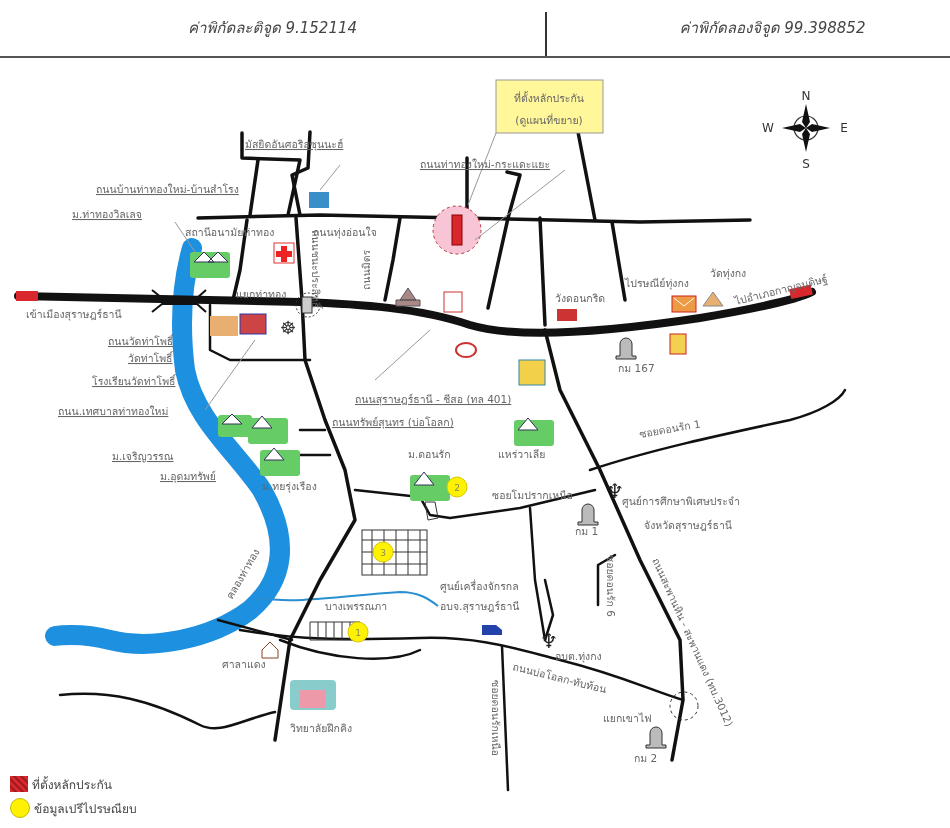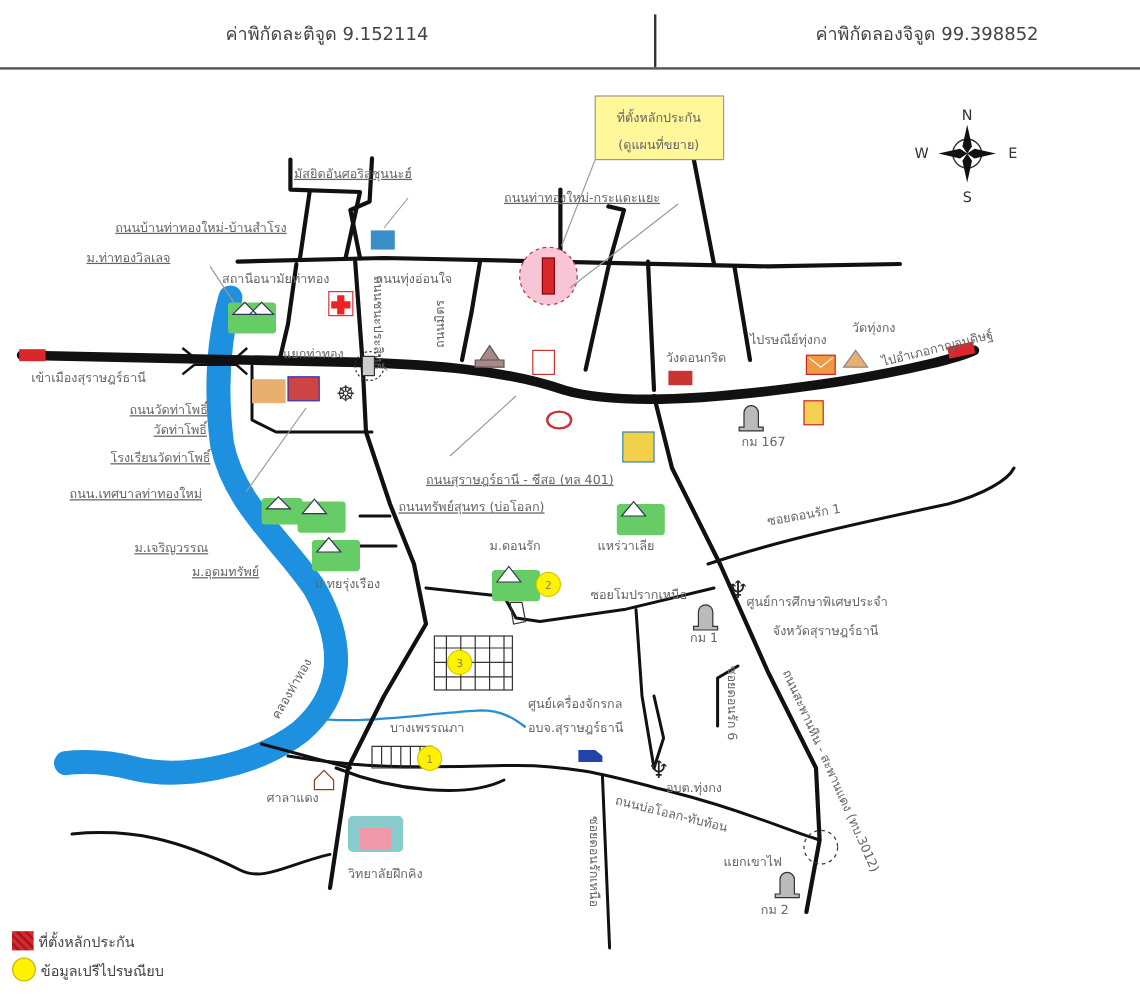--- a/index.html
+++ b/index.html
@@ -1,18 +1,18 @@
 <!DOCTYPE html>
 <html><head>
 <meta charset="utf-8">
 <style>
   html, body { margin:0; padding:0; background:#ffffff; }
   body { width:950px; height:828px; position:relative; overflow:hidden; font-family:"DejaVu Sans", sans-serif; }
   .header { position:absolute; left:0; top:0; width:950px; height:56px; border-bottom:2px solid #555; background:#fff; }
-  .header .cell { position:absolute; top:0; height:56px; display:flex; align-items:center; justify-content:center; font-size:15px; color:#444; }
+  .header .cell { position:absolute; top:0; height:56px; display:flex; align-items:center; justify-content:center; font-size:15px; color:#444;font-style:italic; }
   .header .c1 { left:0; width:545px; }
   .header .c2 { left:547px; width:403px;margin-left:24px; }
   .header .divider { position:absolute; left:545px; top:12px; width:2px; height:44px; background:#333; }
   svg.map { position:absolute; left:0; top:58px; }
   .lbl { font-size:10.5px; fill:#666; font-family:"DejaVu Sans", sans-serif; }
   .lblu { font-size:10.5px; fill:#666; font-family:"DejaVu Sans", sans-serif; text-decoration:underline; }
   .road { fill:none; stroke:#111; stroke-width:3.5; stroke-linecap:round; stroke-linejoin:round; }
   .thin { fill:none; stroke:#111; stroke-width:2.5; stroke-linecap:round; stroke-linejoin:round; }
   .main { fill:none; stroke:#111; stroke-width:8; stroke-linecap:round; }
   .leader { stroke:#999; stroke-width:1; fill:none; }

